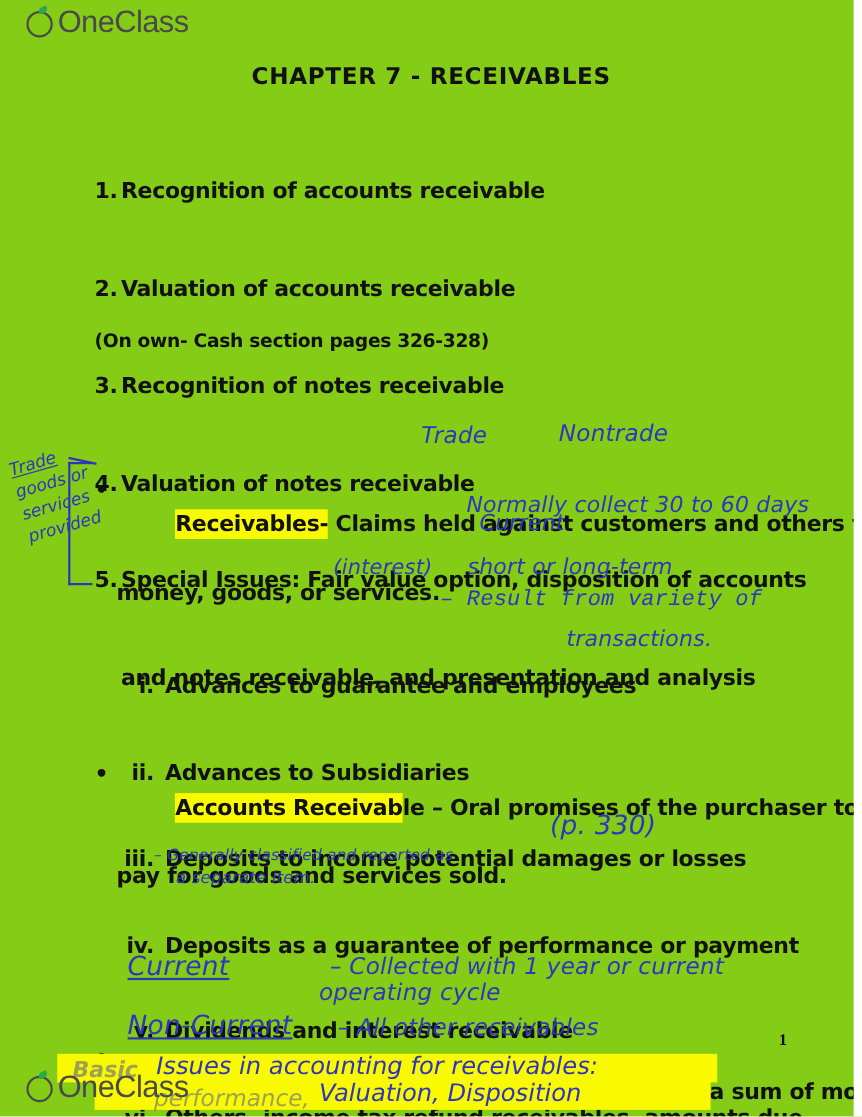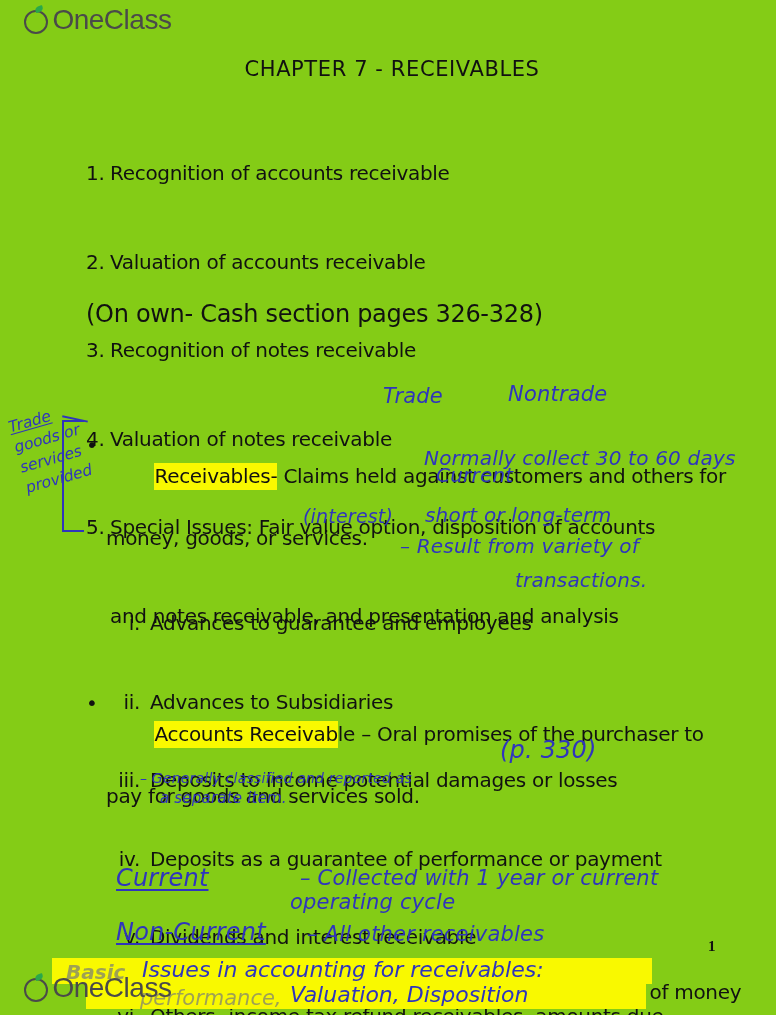--- a/index.html
+++ b/index.html
@@ -52,39 +52,39 @@
     border-radius: 60% 10% 60% 10%;
     transform: rotate(-18deg);
   }
   .logo-text { white-space: pre; }
 
   
   .typed {
     position: absolute;
     color: #111111;
     font-family: "DejaVu Sans", sans-serif;
-    font-weight: normal;
+    font-weight: bold;
     white-space: pre;
     letter-spacing: -0.3px;
   }
   .title {
     left: 0; top: 57px;
     width: 784px;
     text-align: center;
     font-size: 21px;
     letter-spacing: 0.6px;
     white-space: normal;
   }
   .num-list { left: 86px; top: 100px; font-size: 20px; line-height: 29.5px; }
   .num-list .row { display: flex; }
   .num-list .marker { width: 24px; flex: 0 0 24px; }
   .num-list .txt { display: block; }
   .num-list .cont { padding-left: 24px; }
 
-  .onown { left: 86px; top: 300px; font-size: 24px; }
+  .onown { left: 86px; top: 300px; font-size: 17px; }
 
   .bullets { left: 86px; top: 358px; font-size: 20px; }
   .blt-row { display: flex; align-items: flex-start; line-height: 31px; }
   .blt-dot {
     flex: 0 0 20px;
     font-size: 20px;
     line-height: 31px;
     color: #111;
   }
   .blt-body { display: block; }
@@ -297,21 +297,21 @@
 <span>provided</span></div>
   <div class="bracket"></div>
   <div class="bracket-tail"></div>
 
   <div class="ink" style="left:424px; top:446px; font-size:20px;">Normally collect 30 to 60 days</div>
   <div class="ink" style="left:436px; top:463px; font-size:20px;">Current</div>
 
   <div class="ink" style="left:303px; top:505px; font-size:19px;">(interest)</div>
   <div class="ink" style="left:425px; top:503px; font-size:20px;">short or long-term</div>
 
-  <div class="ink" style="left:400px; top:534px; font-size:20px;">– Result from variety of</div>
+  <div class="ink" style="left:400px; top:534px; font-size:20px;font-family:Liberation Mono, monospace;">– Result from variety of</div>
   <div class="ink" style="left:515px; top:568px; font-size:20px;">transactions.</div>
 
   <div class="ink" style="left:500px; top:736px; font-size:24px;">(p. 330)</div>
 
   <div class="ink" style="left:140px; top:770px; font-size:14px;">– Generally classified and reported as</div>
   <div class="ink" style="left:160px; top:789px; font-size:15px;">a separate item.</div>
 
   <div class="ink ink-u" style="left:116px; top:864px; font-size:24px;">Current</div>
   <div class="ink" style="left:252px; top:866px; font-size:21px;margin-left:48px;">– Collected with 1 year or current</div>
   <div class="ink" style="left:290px; top:890px; font-size:21px;">operating cycle</div>

